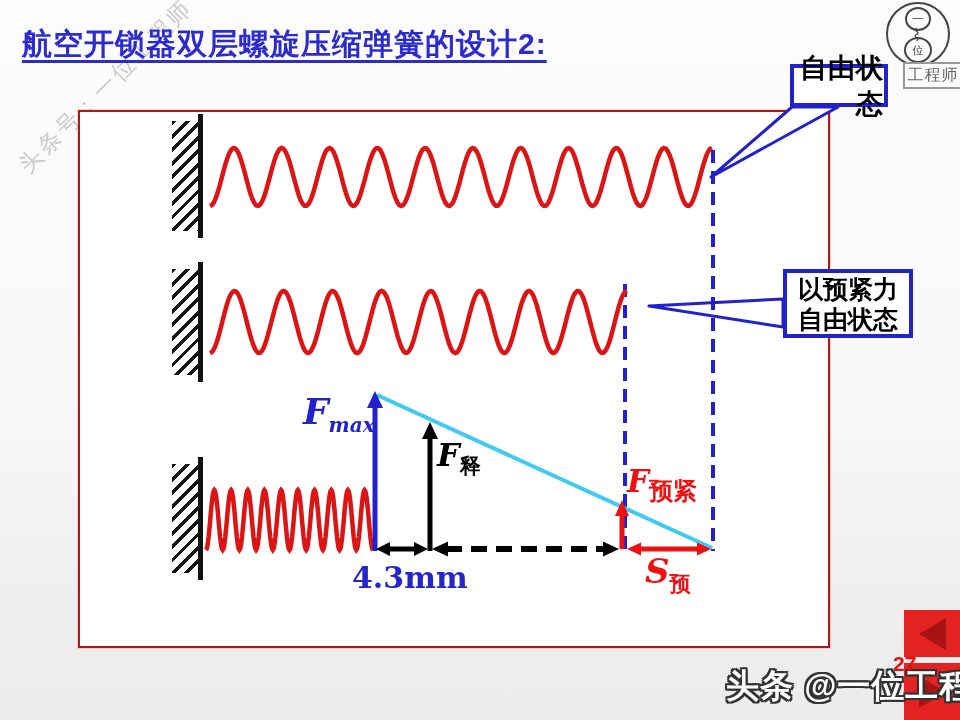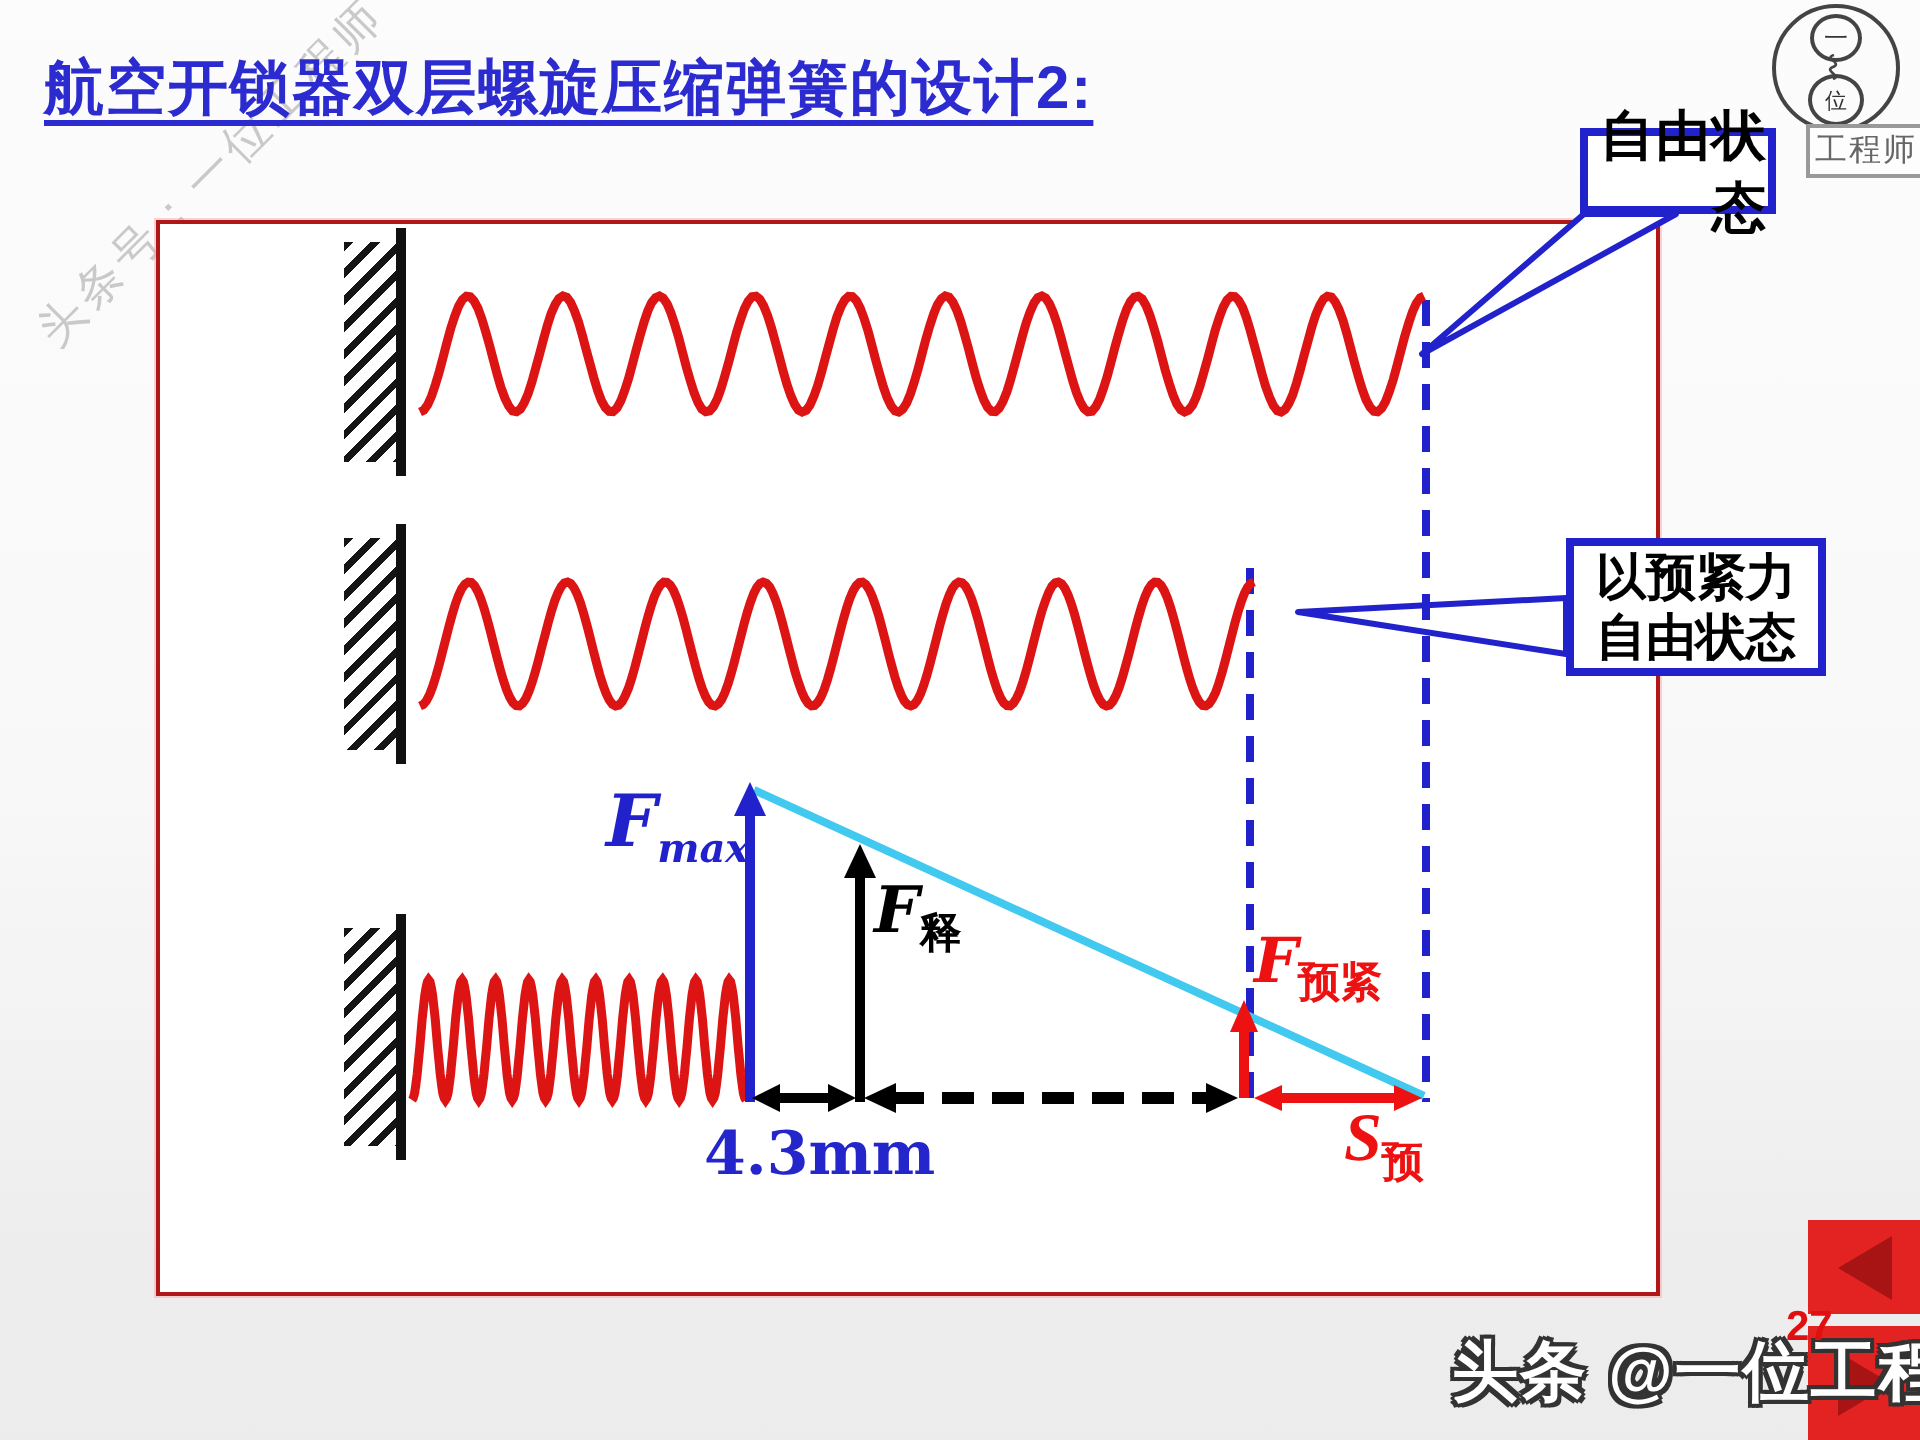--- a/index.html
+++ b/index.html
@@ -59,25 +59,25 @@
 
   
   .lbl{position:absolute;font-family:"DejaVu Serif","Liberation Serif",serif;font-weight:bold;z-index:4;white-space:nowrap;}
   .lbl .it{font-style:italic;}
   .lbl sub{font-weight:bold;}
   .lbl-fmax{left:303px;top:390px;font-size:36px;color:var(--diagram-blue,#2222cc);}
   .lbl-fmax sub{font-size:20px;}
   .lbl-frel{left:437px;top:436px;font-size:32px;color:#000;}
   .lbl-frel sub{font-size:21px;}
   .lbl-fpre{left:627px;top:463px;font-size:31px;color:var(--accent-red,#ee1111);}
-  .lbl-fpre sub{font-size:21px;}
+  .lbl-fpre sub{font-size:24px;}
   .lbl-dim43{left:352px;top:560px;font-size:30px;color:#2525cc;}
   .lbl-srel{left:411px;top:551px;font-size:31px;color:#2525cc;}
   .lbl-srel sub{font-size:19px;}
-  .lbl-spre{left:672px;top:551px;font-size:34px;color:var(--accent-red,#ee1111);font-family:Liberation Serif, serif;}
+  .lbl-spre{left:645px;top:551px;font-size:34px;color:var(--accent-red,#ee1111);}
   .lbl-spre sub{font-size:21px;}
 
   
   .callout{
     position:absolute;background:#fff;border:4px solid var(--diagram-blue,#2222cc);
     color:#000;font-weight:bold;z-index:5;display:flex;flex-direction:column;
     align-items:center;justify-content:center;text-align:center;box-sizing:border-box;
   }
   .callout-free{left:790px;top:64px;width:98px;height:43px;font-size:27px;letter-spacing:1px;text-align:right;}
   .callout-pre{left:783px;top:269px;width:130px;height:69px;font-size:25px;line-height:30px;}

